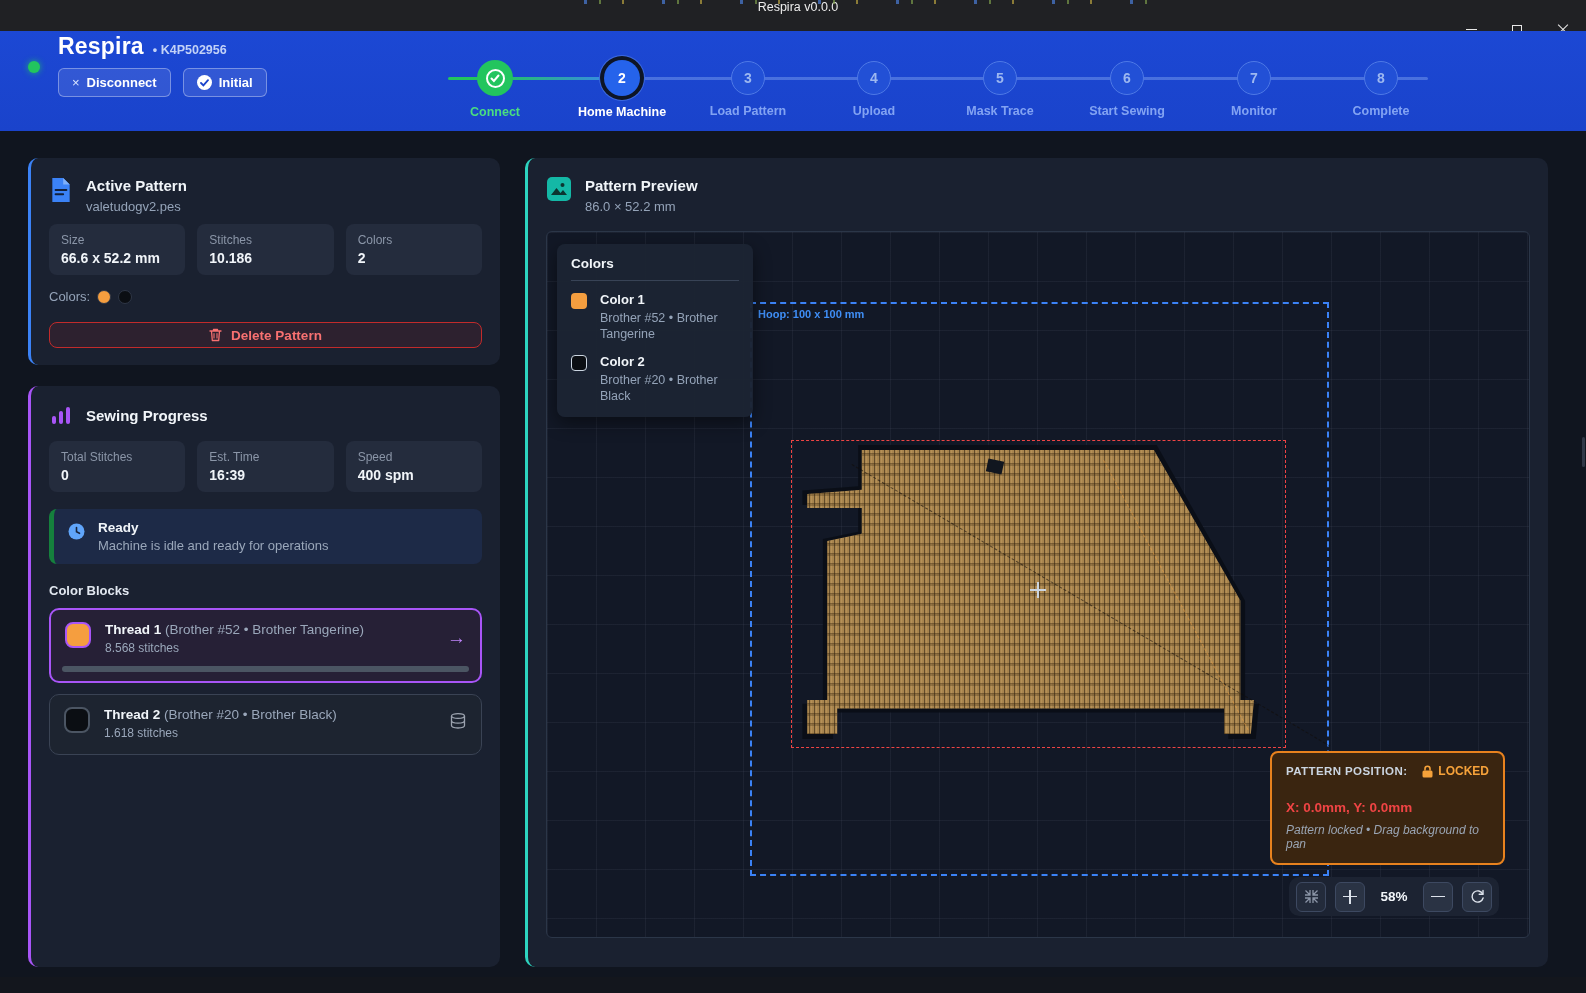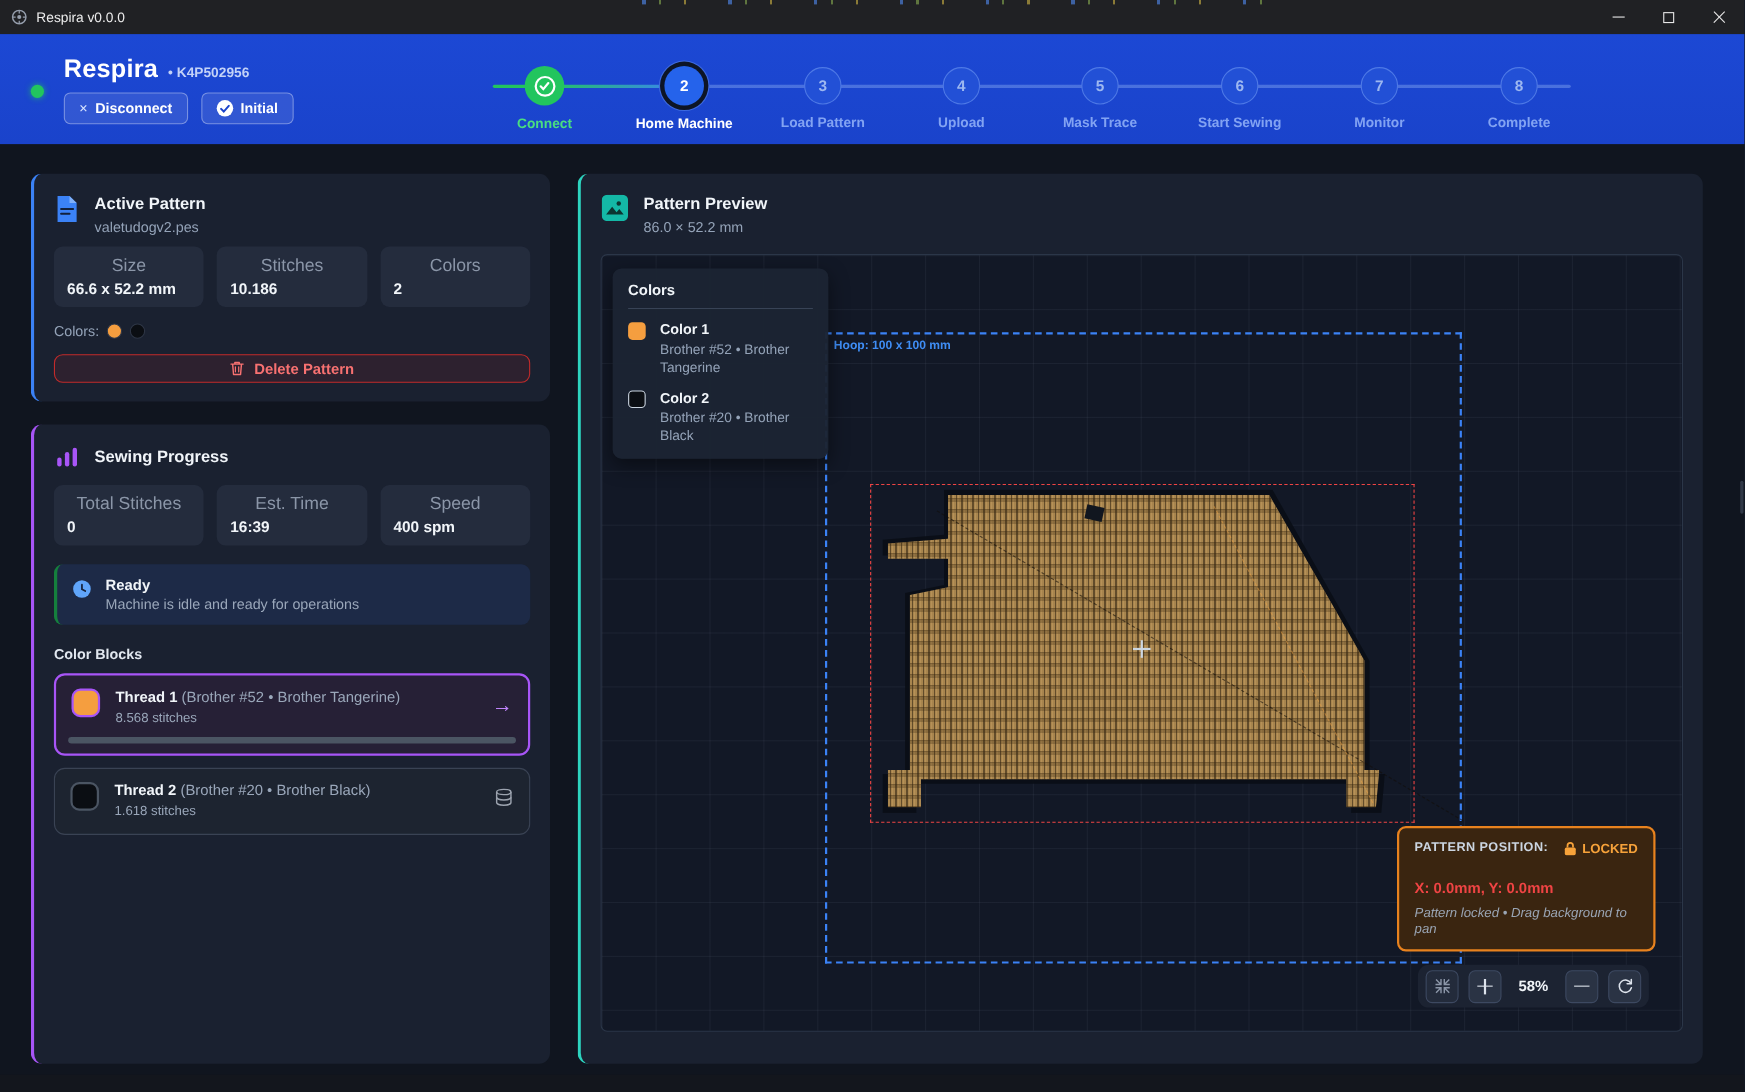--- a/index.html
+++ b/index.html
@@ -1,35 +1,35 @@
 <!DOCTYPE html>
 <html><head>
 <meta charset="utf-8">
 <style>
   * { margin:0; padding:0; box-sizing:border-box; }
   html,body { width:1586px; height:993px; overflow:hidden; }
   body { font-family:"Liberation Sans", sans-serif; background:#10151f; color:#e5e9f0; position:relative; }
 
   
-  .titlebar { position:relative; height:31px; background:#202124; display:flex; align-items:center; padding-left:10px; }
+  .titlebar { position:relative; height:31px; background:#202124; display:flex; align-items:center; padding-left:10px;flex-direction:column; }
   .top-sliver { position:absolute; top:0; left:575px; width:590px; height:4px; opacity:.7;
     background:repeating-linear-gradient(90deg, transparent 0 9px, #4a7dd8 9px 12px, transparent 12px 24px, #7a9a4a 24px 26px, transparent 26px 47px, #b9a23f 47px 49px, transparent 49px 78px); }
   .app-icon { width:15px; height:15px; margin-right:8px; opacity:.85; }
   .titlebar-title { font-size:12.5px; color:#ececec; }
   .win-controls { margin-left:auto; display:flex; height:31px; }
   .win-btn { width:46px; height:31px; display:flex; align-items:center; justify-content:center; }
   .glyph-min { width:11px; height:1px; background:#e8e8e8; }
   .glyph-max { width:10px; height:10px; border:1px solid #e8e8e8; }
   .glyph-close { position:relative; width:12px; height:12px; }
   .glyph-close::before,.glyph-close::after { content:""; position:absolute; left:-1px; top:5px; width:14px; height:1.2px; background:#e8e8e8; }
   .glyph-close::before { transform:rotate(45deg); } .glyph-close::after { transform:rotate(-45deg); }
 
   
   .header { position:relative; height:100px; background:linear-gradient(180deg,#1c48d4,#1a43cb); display:flex; }
-  .header-left { padding:18px 0 0 28px; display:flex; }
+  .header-left { padding:2px 0 0 28px; display:flex; }
   .status-dot { width:12px; height:12px; border-radius:50%; background:#22c55e; margin:28px 18px 0 0; box-shadow:0 0 6px rgba(34,197,94,.8); }
   .brand-title-row { display:flex; align-items:baseline; gap:9px; }
   .brand-name { font-size:23px; font-weight:bold; color:#fff; letter-spacing:.2px; }
   .brand-serial { font-size:12.5px; color:#c3d2f7; font-weight:bold; }
   .header-buttons { display:flex; gap:12px; margin-top:8px; }
   .hbtn { display:flex; align-items:center; gap:7px; height:29px; padding:0 13px; border-radius:6px;
     background:rgba(255,255,255,.10); border:1px solid rgba(255,255,255,.35); color:#fff; font-size:13px; font-weight:bold; cursor:pointer; }
   .hbtn .x-glyph { font-size:13px; font-weight:normal; color:#dbe6ff; }
   .check-circle { width:15px; height:15px; border-radius:50%; background:#fff; display:flex; align-items:center; justify-content:center; }
 
@@ -55,31 +55,31 @@
   .card-head { display:flex; gap:14px; padding:19px 19px 10px; }
   .card-title { font-size:15px; font-weight:bold; color:#f1f5f9; }
   .card-sub { font-size:13px; color:#94a3b8; margin-top:5px; }
 
   .active-card { border-left:3px solid #3b82f6; height:207px; position:relative; }
   .sewing-card { border-left:3px solid #a855f7; flex:1; }
   .preview-card { border-left:3px solid #2dd4bf; flex:1; display:flex; flex-direction:column; }
 
   .stats-row { display:flex; gap:12px; padding:0 18px; }
   .stat-box { flex:1; background:#242c3d; border-radius:8px; padding:9px 12px; }
-  .stat-label { font-size:16px; color:#8b96a8;text-align:center; }
+  .stat-label { font-size:12px; color:#8b96a8; }
   .stat-value { font-size:14px; font-weight:bold; color:#f1f5f9; margin-top:3px; }
 
   .colors-row { display:flex; align-items:center; gap:7px; padding:14px 18px 0; font-size:13px; color:#94a3b8; }
   .dot-swatch { width:14px; height:14px; border-radius:50%; border:1px solid #2e3646; }
 
   .delete-btn { position:absolute; left:18px; right:18px; bottom:17px; height:26px; border-radius:8px;
     background:rgba(220,38,38,.10); border:1px solid #c22b2b; color:#f87171; font-weight:bold; font-size:13.5px;
     display:flex; align-items:center; justify-content:center; gap:9px; cursor:pointer; }
 
-  .status-banner { margin:17px 18px 0; background:#1d2a47; border-left:3px solid #15803d; border-radius:8px;
+  .status-banner { margin:17px 18px 0; background:#1d2a47; border-left:5px solid #15803d; border-radius:8px;
     display:flex; gap:13px; padding:11px 14px; align-items:flex-start; }
   .clock-icon { width:17px; height:17px; margin-top:3px; flex:0 0 auto; }
   .status-title { font-size:13.5px; font-weight:bold; color:#f1f5f9; }
   .status-desc { font-size:13px; color:#9aa7ba; margin-top:3px; }
 
   .blocks-label { padding:19px 18px 10px; font-size:13px; font-weight:bold; color:#e2e8f0; }
 
   .thread { position:relative; margin:0 18px 11px; border-radius:10px; padding:12px 14px 14px; display:flex; gap:14px; align-items:flex-start; }
   .thread.active { background:#262036; border:2px solid #a855f7; padding-bottom:26px; cursor:pointer; }
   .thread.idle { background:#1d2430; border:1px solid #3a4354; }

